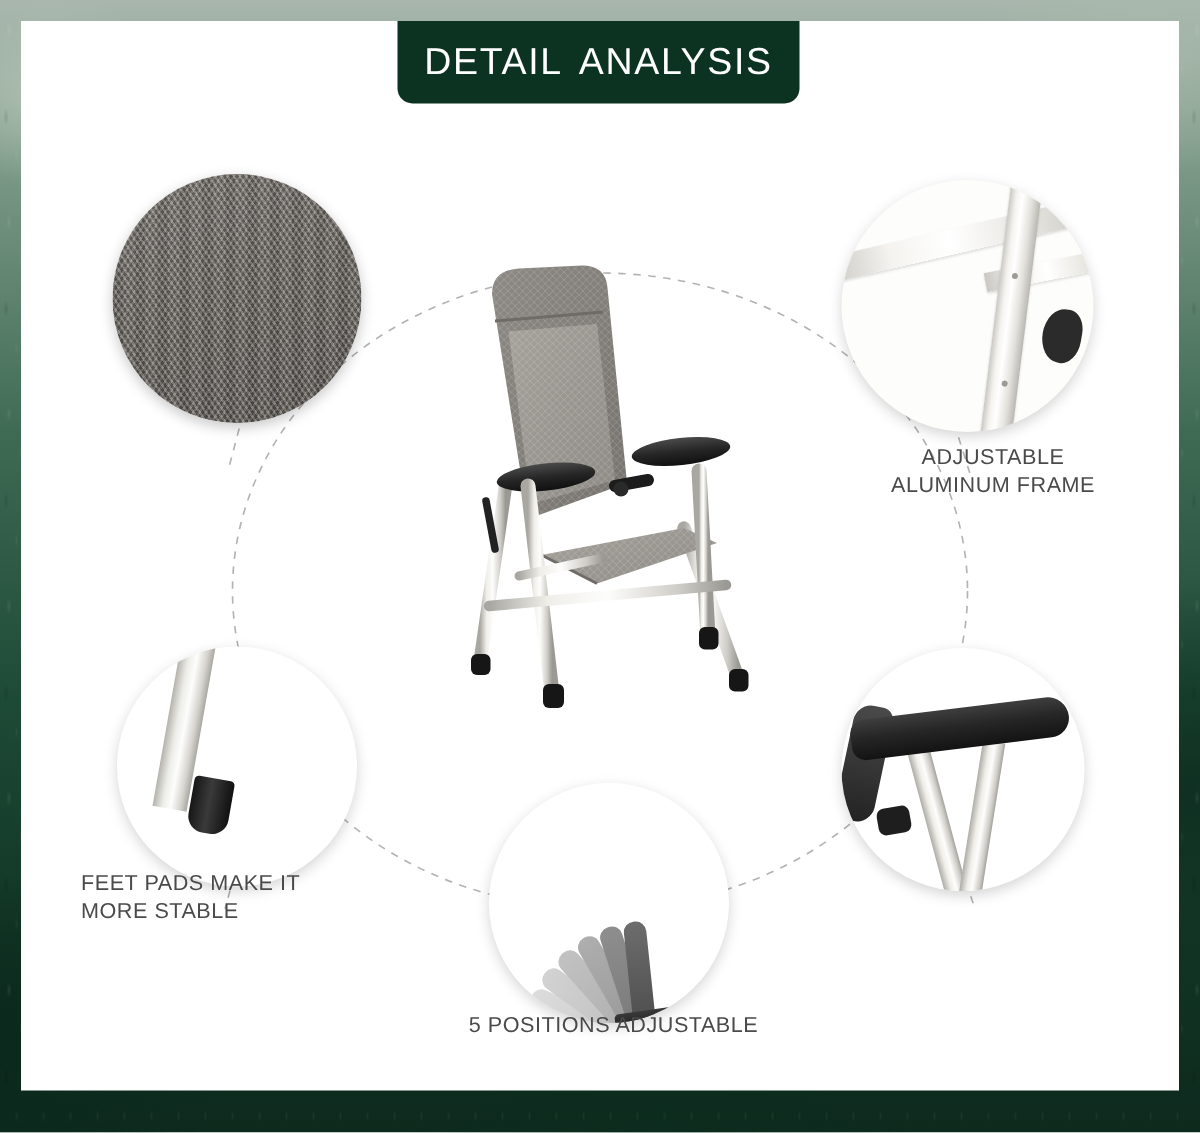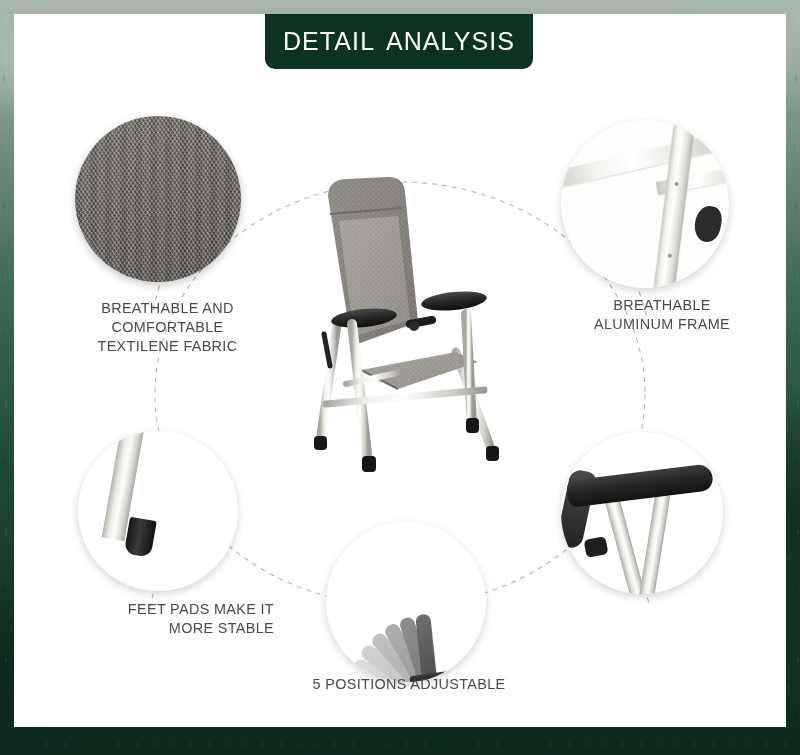--- a/index.html
+++ b/index.html
@@ -260,21 +260,21 @@
   .label {
     position: absolute;
     color: #4a4a4a;
     font-size: 14.4px;
     line-height: 19px;
     letter-spacing: .35px;
     white-space: pre-line;
   }
   #label-fabric    { left: 46px;  top: 285px; width: 215px; text-align: center; }
   #label-frame     { left: 548px; top: 282px; width: 200px; text-align: center; }
-  #label-feet      { left: 40px;  top: 586px; width: 220px; text-align: right; }
+  #label-feet      { left: 40px;  top: 566px; width: 220px; text-align: left; }
   #label-positions { left: 270px; top: 661px; width: 250px; text-align: center; }
   #label-armrest   { left: 548px; top: 586px; width: 210px; text-align: center; }
 </style>
 </head>
 <body>
 
 <div id="page">
 
   <div id="photo-border"></div>
 
@@ -385,23 +385,20 @@
       <path d="M104 150 L126 146" stroke="#1c1c1c" stroke-width="8" fill="none" stroke-linecap="round"></path>
       <circle cx="108" cy="152" r="5" fill="#2a2a2a"></circle>
       <path d="M18 160 L24 192" stroke="#222222" stroke-width="5" fill="none" stroke-linecap="round"></path>
 
       <rect x="8" y="262" width="13" height="14" rx="4" fill="#161616"></rect>
       <rect x="56" y="282" width="14" height="16" rx="4" fill="#161616"></rect>
       <rect x="160" y="244" width="13" height="15" rx="4" fill="#161616"></rect>
       <rect x="180" y="272" width="13" height="15" rx="4" fill="#161616"></rect>
     </svg>
 
-    <div class="label" id="label-fabric">BREATHABLE AND
-COMFORTABLE
-TEXTILENE FABRIC</div>
-    <div class="label" id="label-frame">BREATHABLE
+    <div class="label" id="label-frame">ADJUSTABLE
 ALUMINUM FRAME</div>
     <div class="label" id="label-feet">FEET PADS MAKE IT
 MORE STABLE</div>
     <div class="label" id="label-positions">5 POSITIONS ADJUSTABLE</div>
 
   </div>
 </div>
 
 </body></html>

